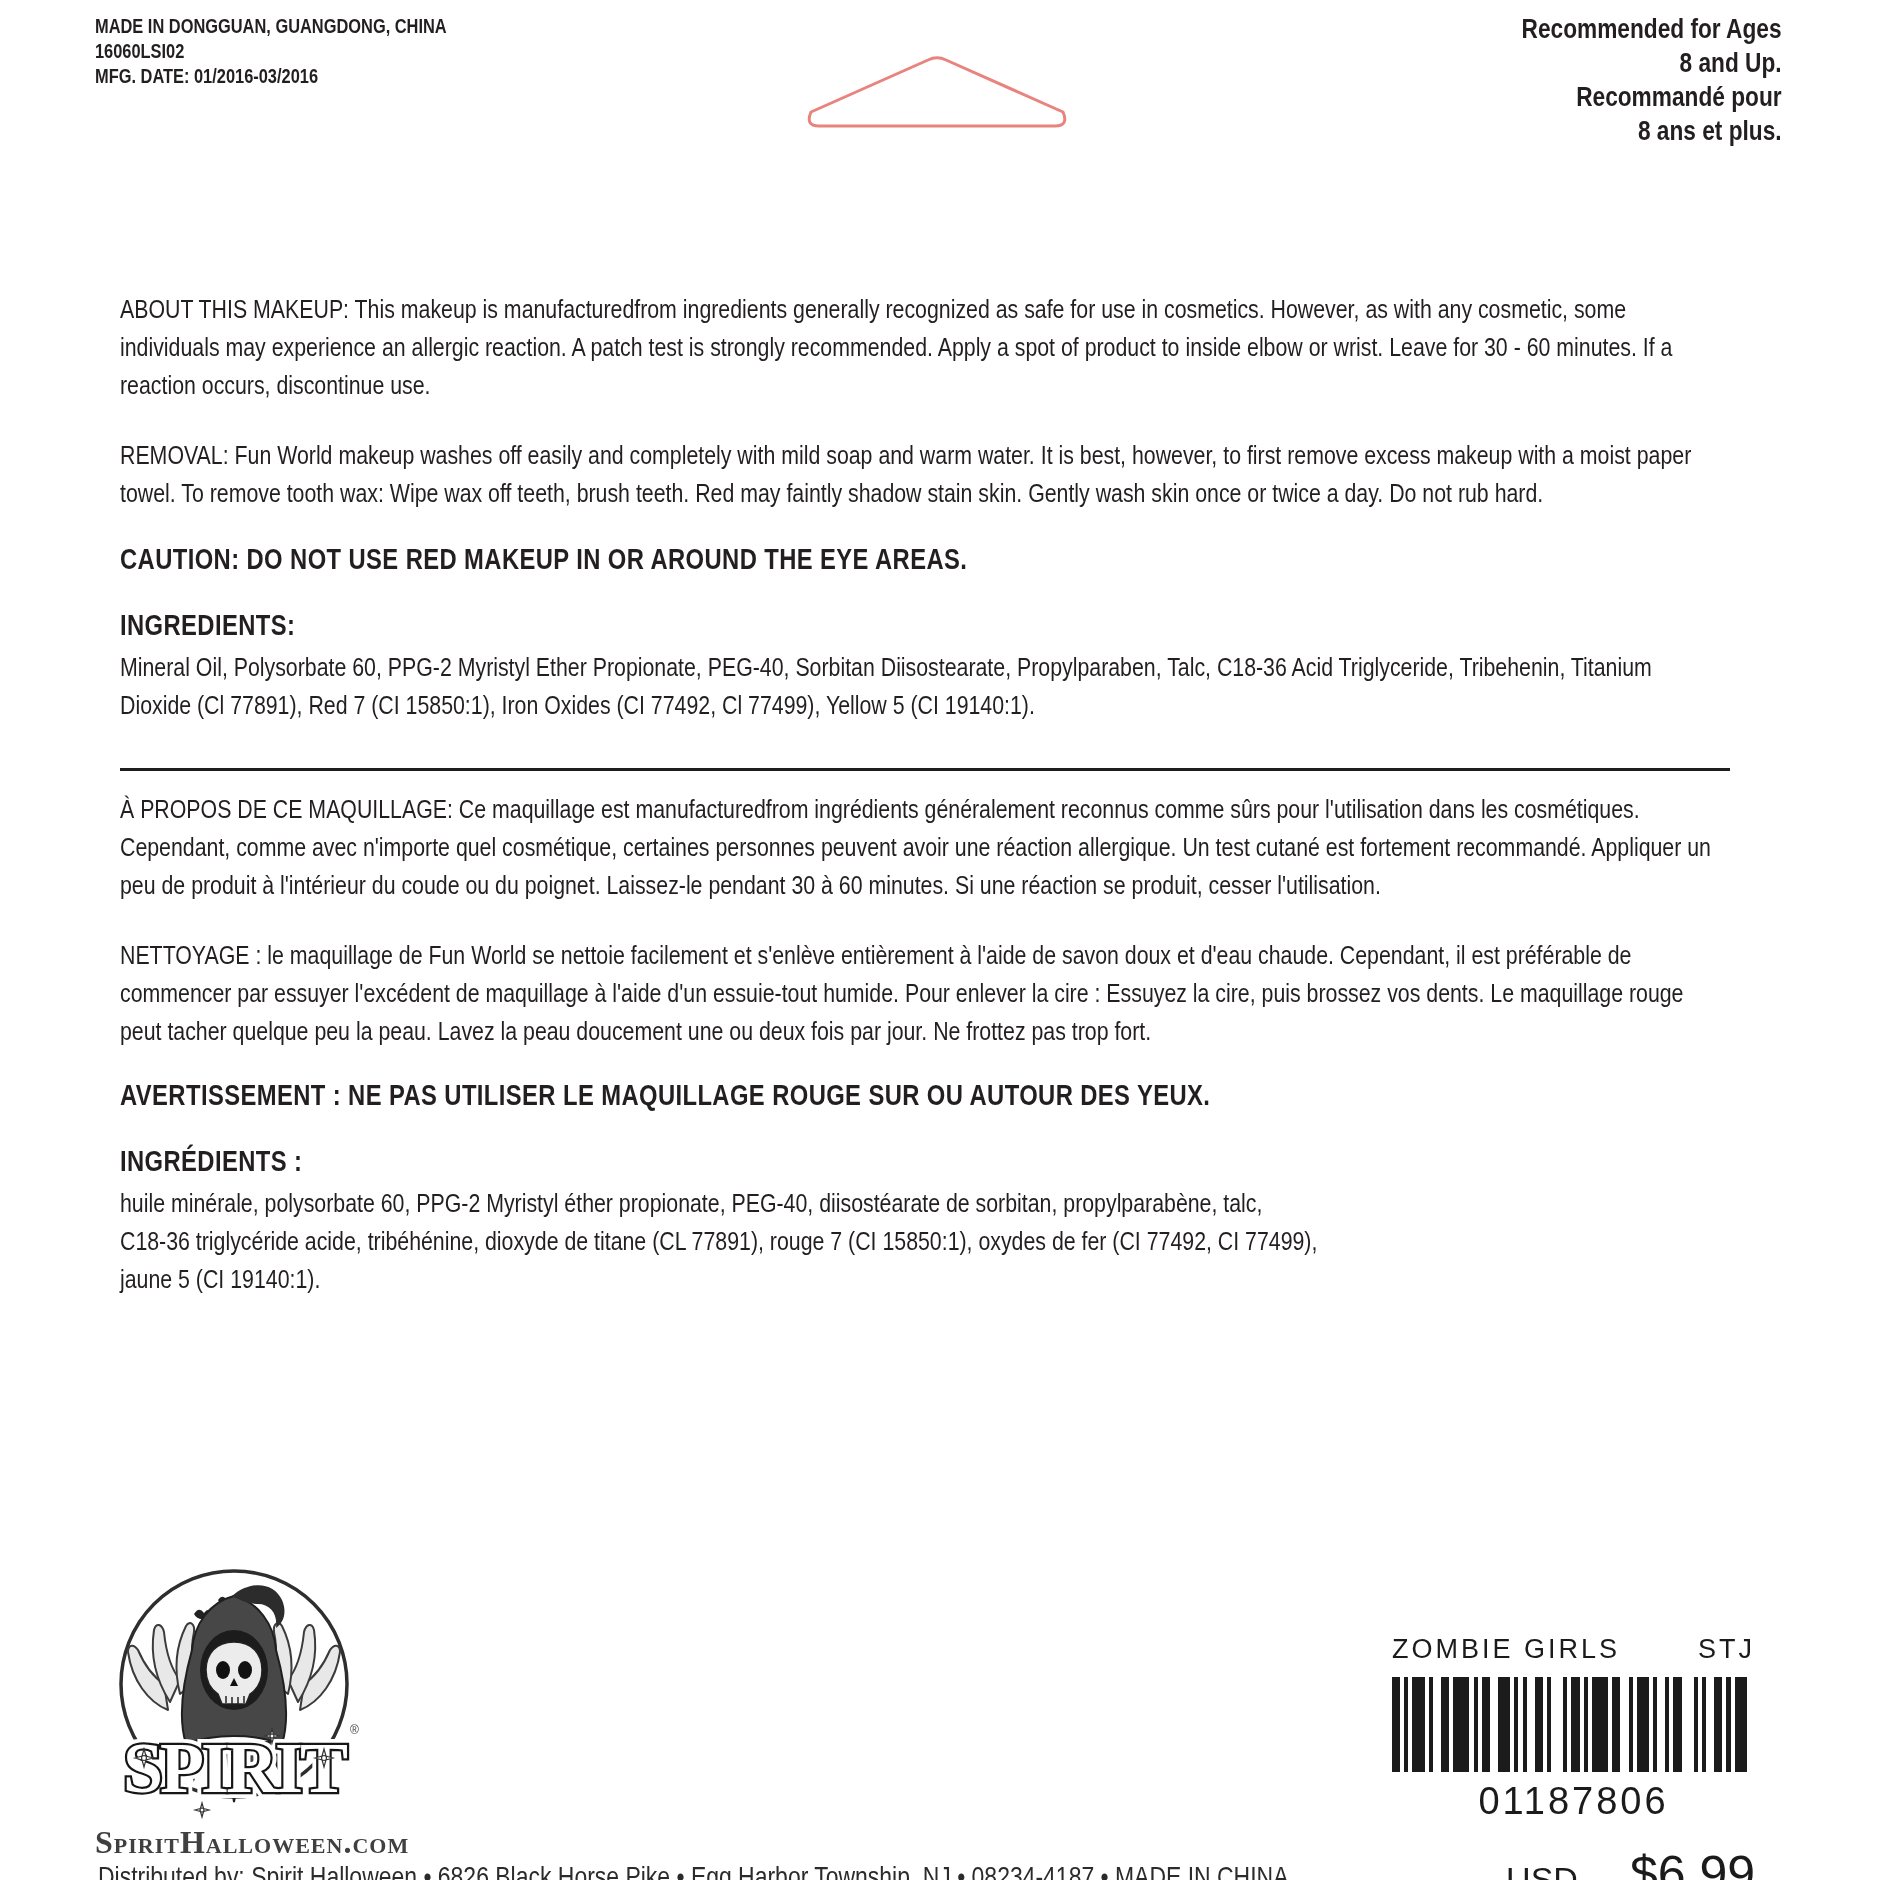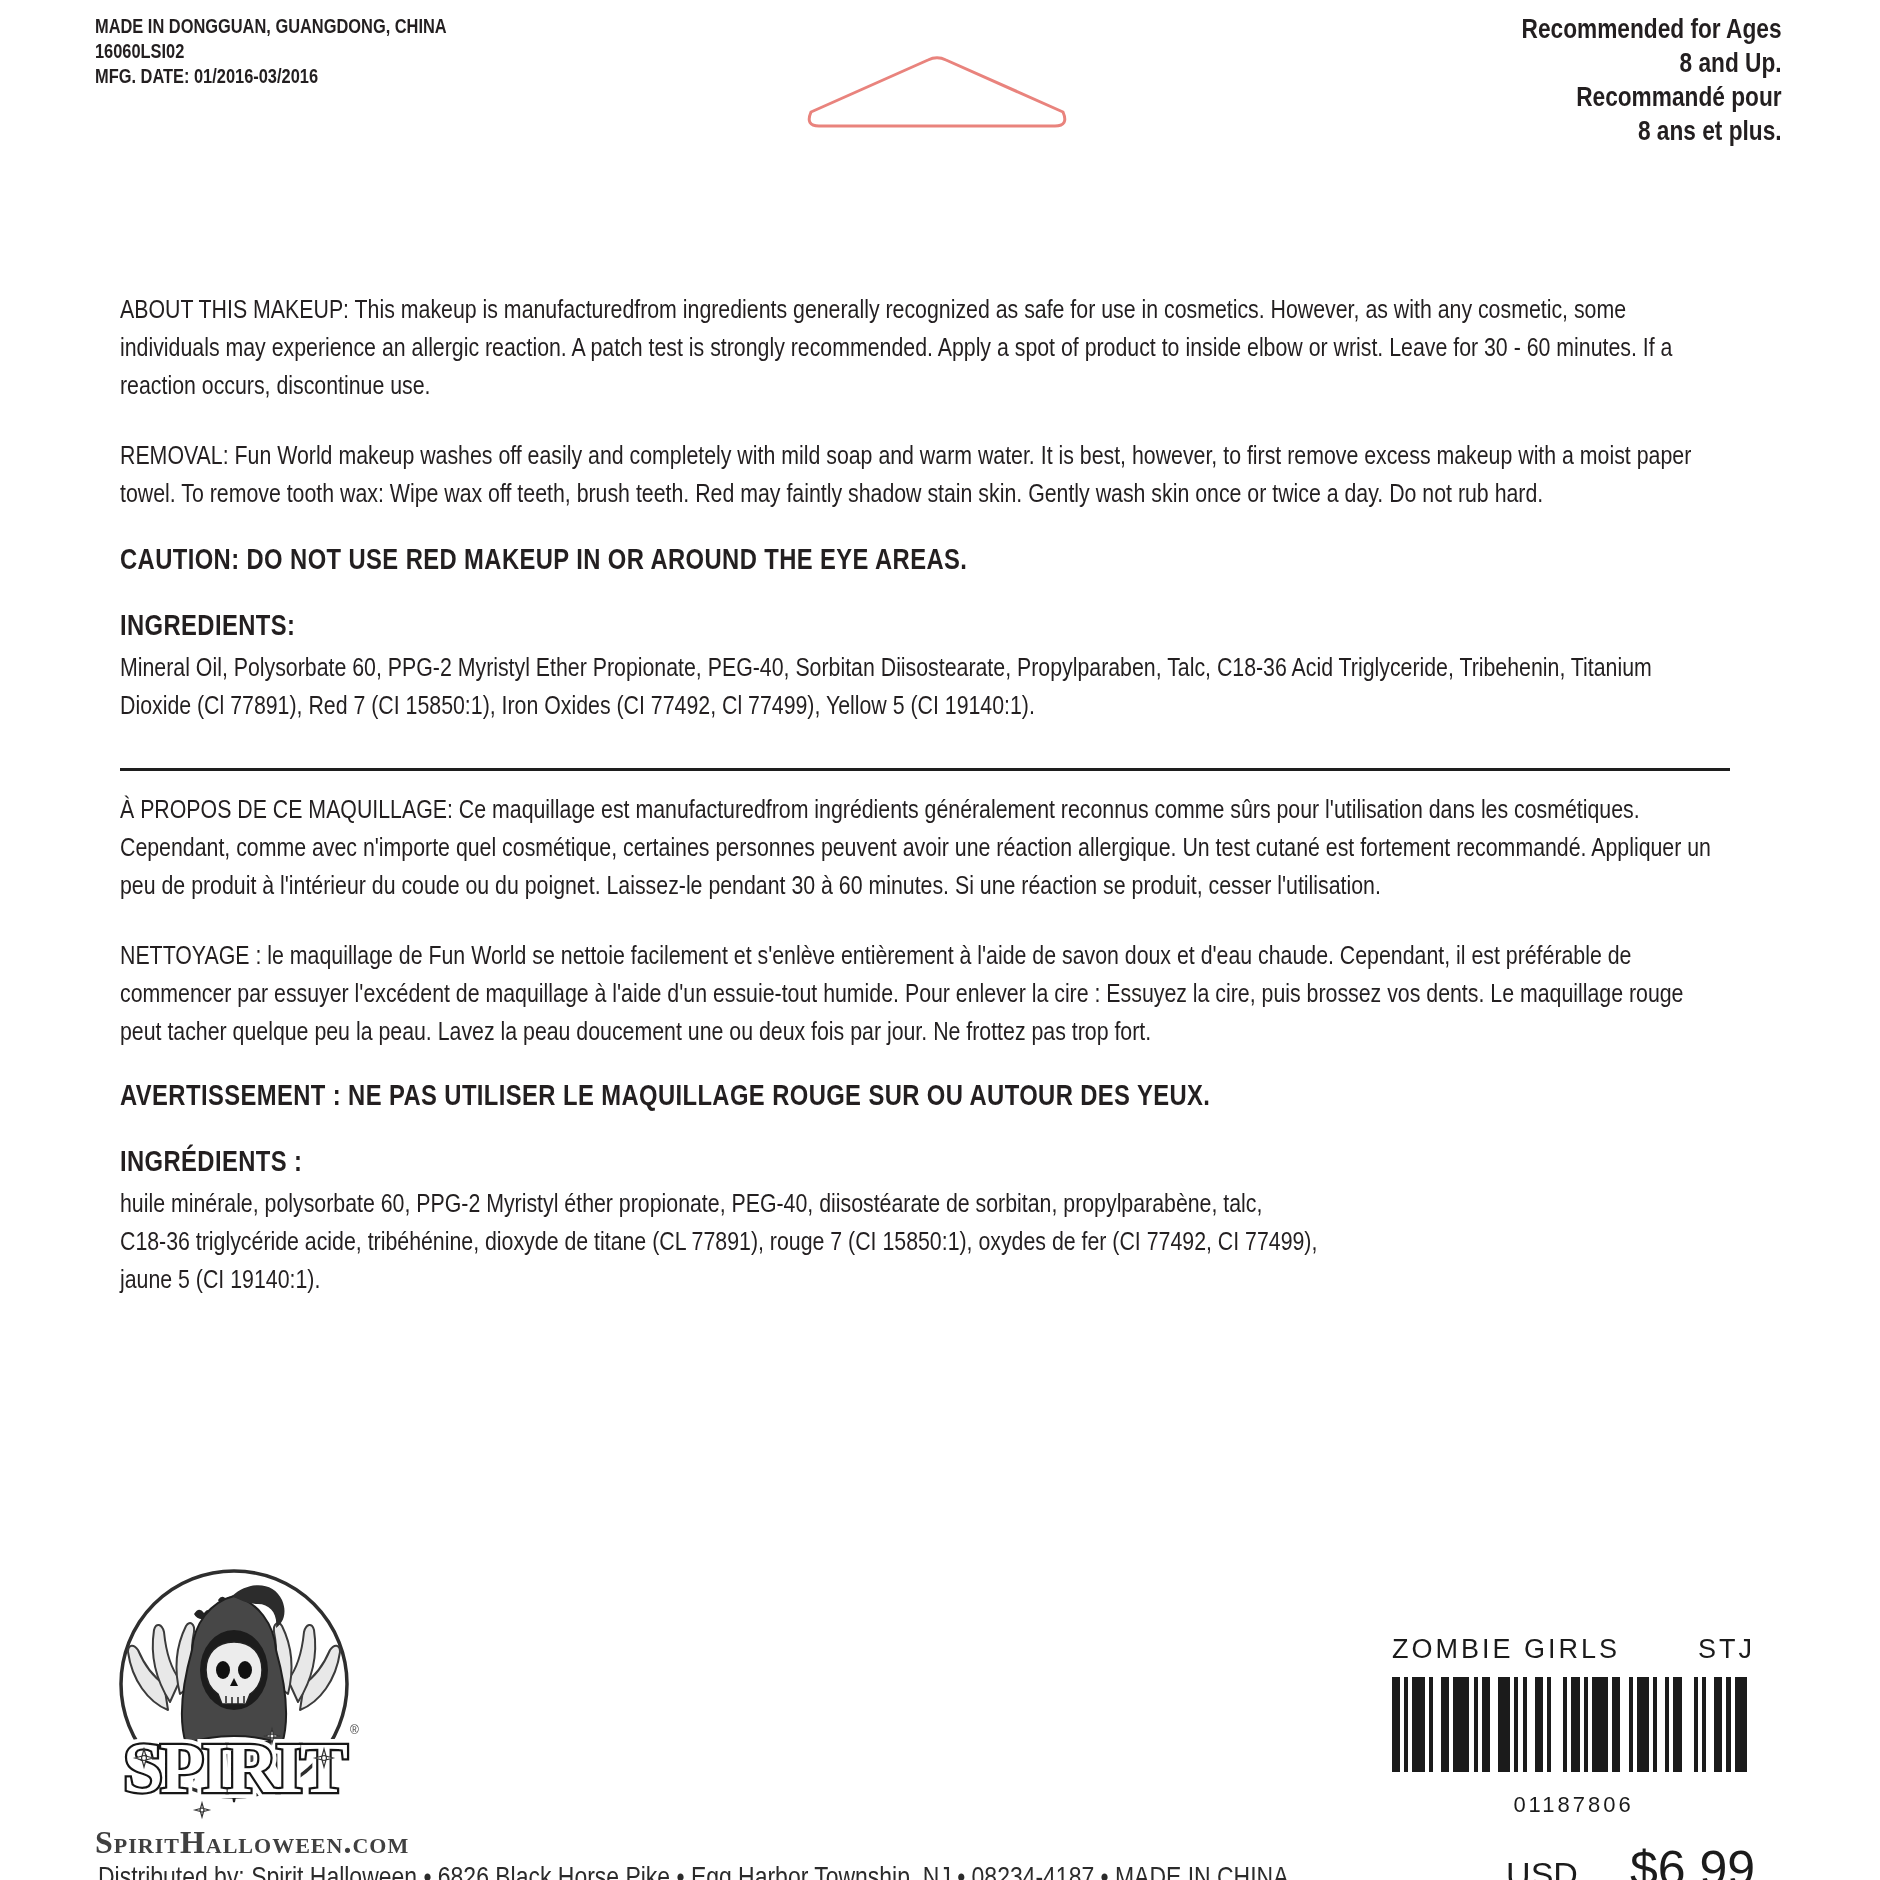--- a/index.html
+++ b/index.html
@@ -34,21 +34,21 @@
   .hangtab{left:803px;top:53px}
 
   .logo{left:82px;top:1552px}
   .logotxt{font-family:"Liberation Serif",serif;font-weight:700;font-size:72px;letter-spacing:-3px;paint-order:stroke;fill:#ffffff}
   .website{left:95px;top:1824px;font-family:"Liberation Serif",serif;font-variant:small-caps;font-weight:700;font-size:32px;letter-spacing:1px;color:#404040}
   .distributed{left:98px;top:1860px;font-size:28px;line-height:34px;white-space:nowrap;color:#2b2b2b}
 
   .pricebox{left:1392px;top:1634px;width:363px;color:#1b1b1b}
   .pb-title{display:flex;justify-content:space-between;align-items:flex-end;font-size:27px;letter-spacing:3px}
   .pb-bars{margin-top:12px;width:363px;height:95px}
-  .pb-num{margin-top:16px;text-align:center;font-size:22px;letter-spacing:3px}
+  .pb-num{margin-top:4px;text-align:center;font-size:38px;letter-spacing:3px}
   .pb-price{margin-top:22px;display:flex;justify-content:flex-end;align-items:baseline;gap:52px}
   .pb-cur{font-size:34px}
   .pb-amt{font-size:50px}
 </style>
 </head>
 <body>
 
 <div>
 
   <div class="abs mfg cond">

